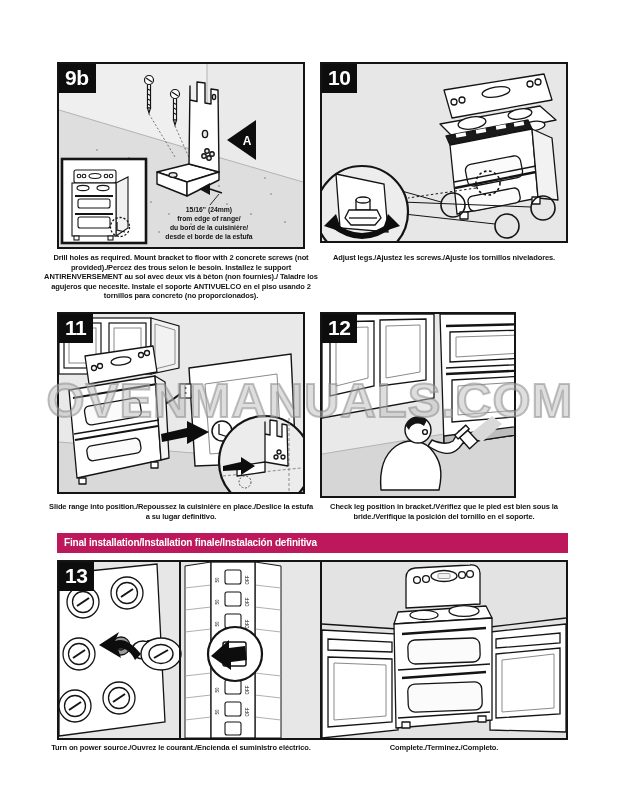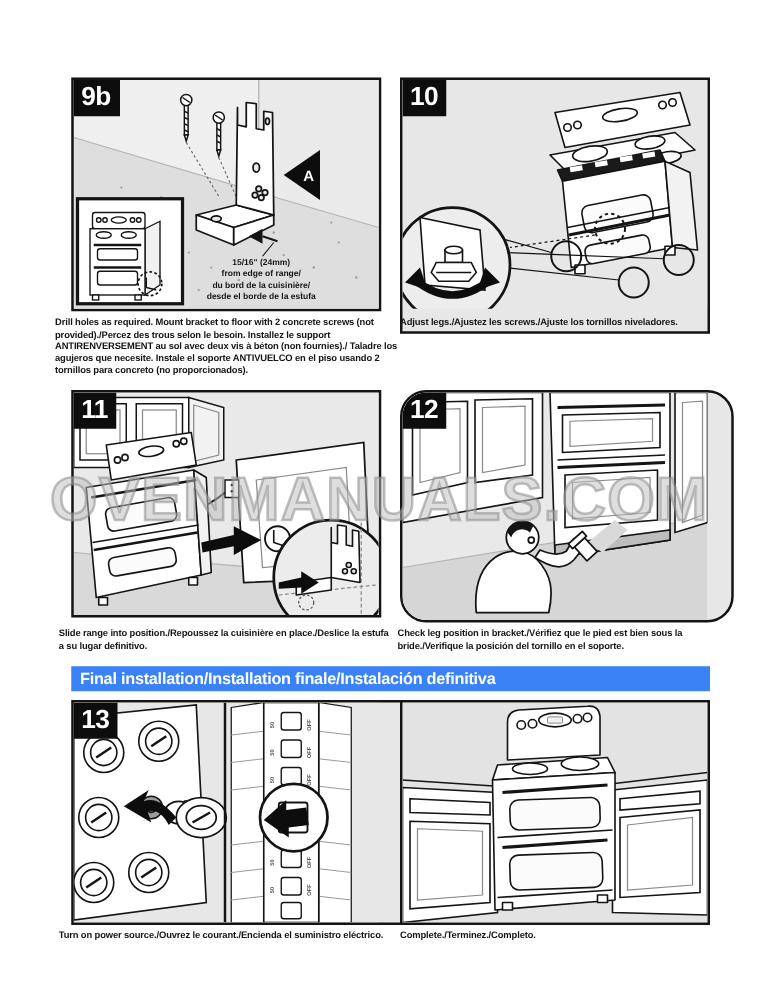--- a/index.html
+++ b/index.html
@@ -12,30 +12,30 @@
     position:absolute; border:2px solid #141414; background:#e7e7e7; overflow:hidden;
   }
   .panel svg { display:block; }
   .badge {
     position:absolute; top:0; left:0; background:#0d0d0d; color:#ffffff;
     font-weight:bold; font-size:21px; line-height:26px; padding:1px 7px 2px 6px;
     letter-spacing:-0.5px; z-index:5;
   }
   .caption {
     position:absolute; color:#141414; font-weight:bold; font-size:7.5px;
-    line-height:9.6px; letter-spacing:-0.1px;
+    line-height:9.6px; text-align:center; letter-spacing:-0.1px;
   }
   .banner {
     position:absolute; left:57px; top:533px; width:511px; height:20px;
-    background:#3b82f6; color:#ffffff; font-weight:bold; font-size:13px;
+    background:#be185d; color:#ffffff; font-weight:bold; font-size:10px;
     line-height:20px; padding-left:7px; letter-spacing:-0.2px;
   }
   .watermark {
     position:absolute; left:40px; top:372px; width:540px; height:56px;
-    z-index:20; pointer-events:none; 
+    z-index:20; pointer-events:none; text-align:center;
     font-weight:bold; font-size:49px; line-height:56px; letter-spacing:1px;
     color:rgba(190,190,190,0.50);
     -webkit-text-stroke:2px rgba(140,140,140,0.55);
   }
   svg text { font-family:"Liberation Sans", sans-serif; }
 </style>
 </head>
 <body>
 
 <div class="page">
@@ -152,21 +152,21 @@
           <rect x="8" y="51" width="32" height="11" rx="2"></rect>
           <rect x="4" y="70" width="5" height="4"></rect>
             <rect x="38" y="70" width="5" height="4"></rect>
         </g>
         <circle cx="61" cy="163" r="9.5" fill="none" stroke="#141414" stroke-width="1.3" stroke-dasharray="2.2,1.8"></circle>
         <path d="M58,158 L58,166 L66,168" fill="none" stroke="#141414" stroke-width="1.2"></path>
       </g>
     </svg>
   </div>
 
-  <div class="panel" style="left:320px; top:62px; width:248px; height:205px;">
+  <div class="panel" style="left:320px; top:62px; width:248px; height:181px;">
     <div class="badge">10</div>
     <svg viewBox="0 0 244 183" width="244" height="183">
       <rect width="244" height="183" fill="#e7e7e7"></rect>
 
       <g transform="translate(118,10)" stroke="#141414" stroke-width="1.3" fill="#ffffff" stroke-linejoin="round">
         <polygon points="4,16 104,0 112,26 12,44"></polygon>
         <circle cx="14" cy="28" r="3"></circle>
           <circle cx="22" cy="26" r="3"></circle>
         <circle cx="90" cy="10" r="3"></circle>
           <circle cx="98" cy="8" r="3"></circle>
@@ -291,21 +291,21 @@
             <circle cx="224" cy="143" r="2" fill="#ececec"></circle>
           <circle cx="217" cy="143" r="2" fill="#ececec"></circle>
           <polygon points="178,152 206,148 206,158 178,162"></polygon>
         </g>
         <circle cx="186" cy="168" r="6" fill="none" stroke="#555555" stroke-width="1" stroke-dasharray="2,1.6"></circle>
         <polygon points="164,152 182,148 182,143 196,152 182,161 182,156 164,157" fill="#0d0d0d"></polygon>
       </g>
     </svg>
   </div>
 
-  <div class="panel" style="left:320px; top:312px; width:267px; height:186px;border-radius:21px;">
+  <div class="panel" style="left:320px; top:312px; width:196px; height:186px;">
     <div class="badge">12</div>
     <svg viewBox="0 0 244 182" width="244" height="182">
       <rect width="244" height="182" fill="#e9e9e9"></rect>
       <polygon points="0,140 244,100 244,182 0,182" fill="#d6d6d6"></polygon>
       <line x1="0" y1="140" x2="244" y2="100" stroke="#b3b3b3" stroke-width="1"></line>
 
       <g stroke="#141414" stroke-width="1.3" fill="#ffffff">
         <polygon points="0,0 112,0 112,84 0,104"></polygon>
         <polygon points="8,8 52,7 52,72 8,82" fill="none"></polygon>
         <polygon points="14,14 46,13 46,64 14,72" fill="none" stroke="#8a8a8a" stroke-width="1"></polygon>

